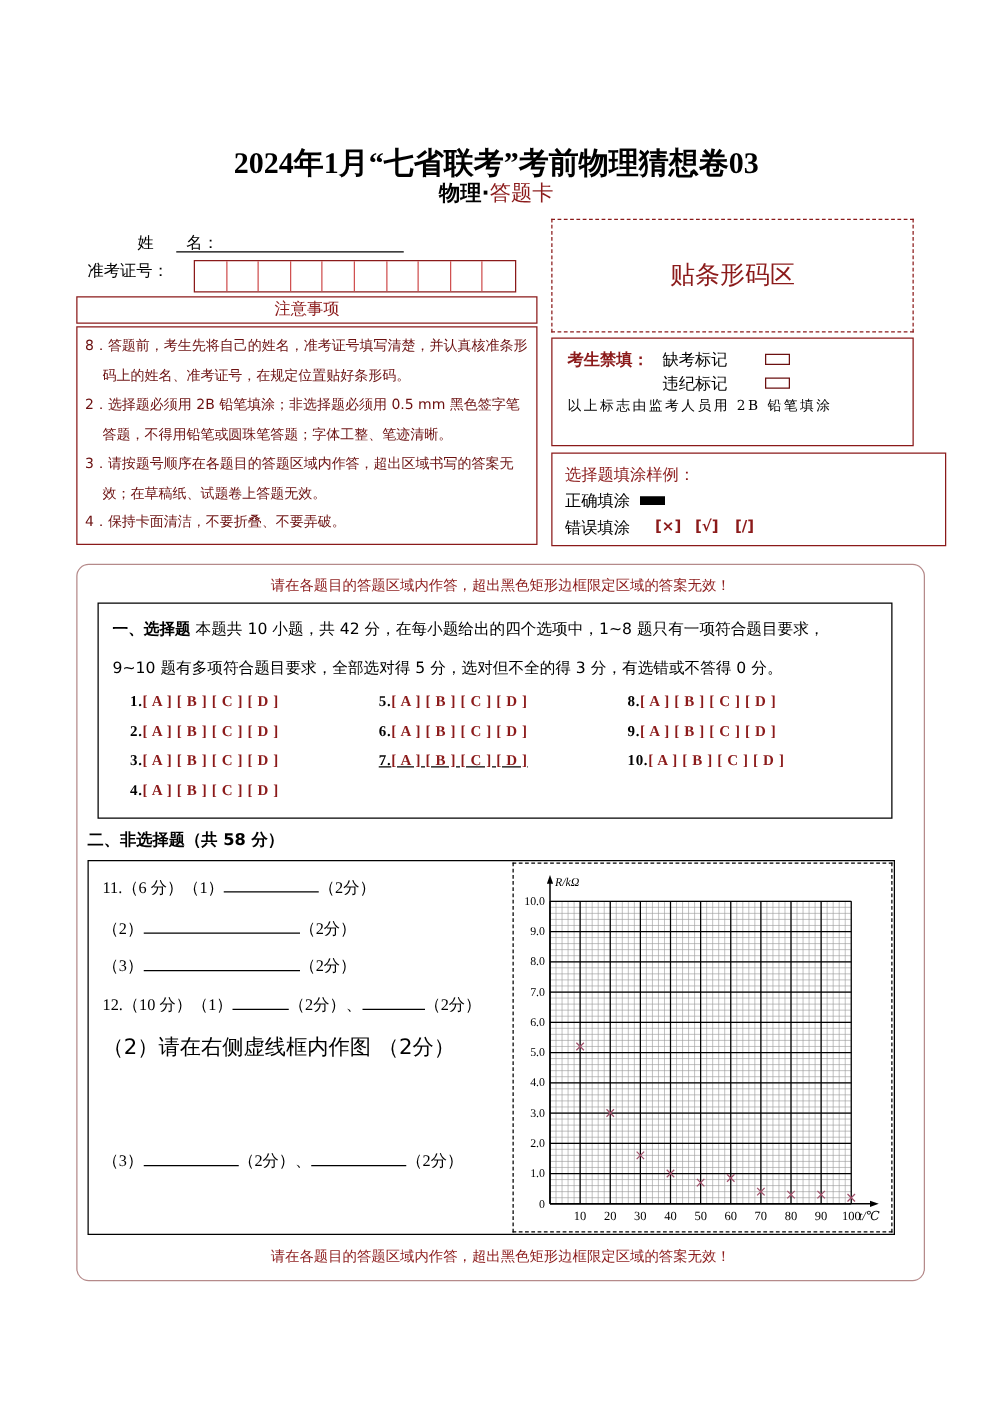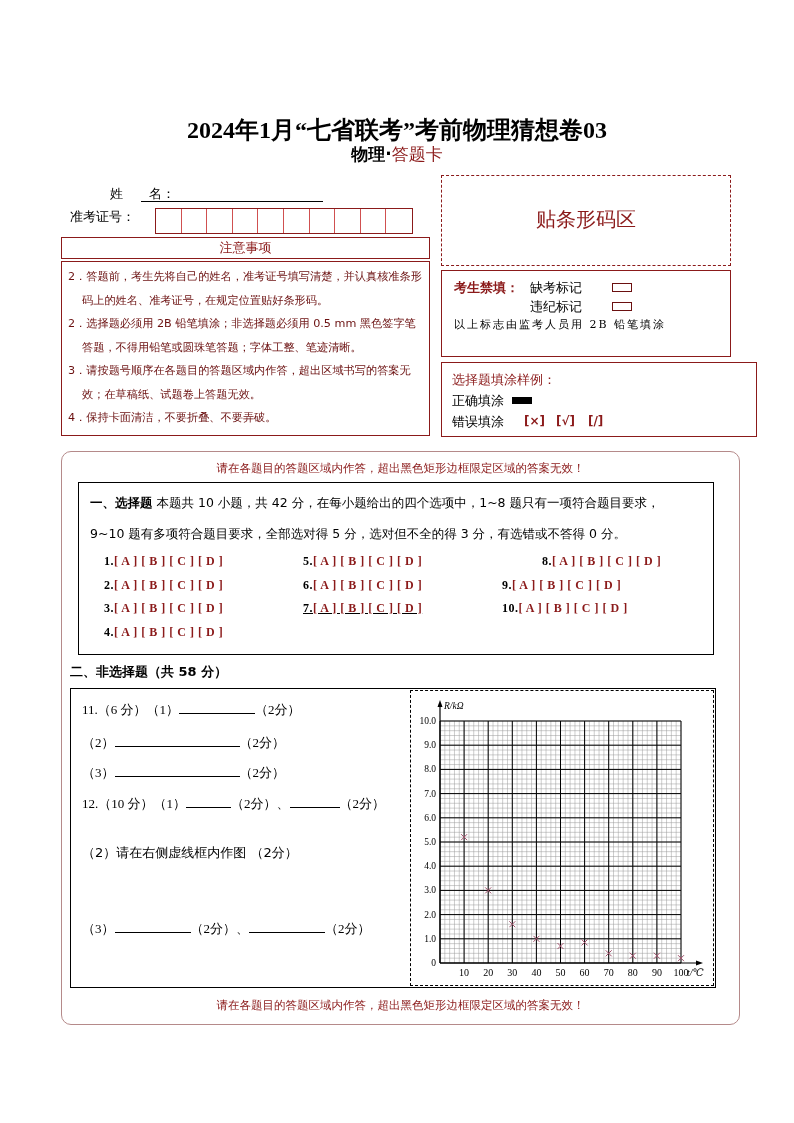--- a/index.html
+++ b/index.html
@@ -65,21 +65,21 @@
   <div class="id-box"></div>
   <div class="id-box"></div>
   <div class="id-box"></div>
   <div class="id-box"></div>
   <div class="id-box"></div>
   <div class="id-box"></div>
 </div>
 
 <div class="abs notice-head">注意事项</div>
 <div class="abs notice-body">
-  <div class="item">2．答题前，考生先将自己的姓名，准考证号填写清楚，并认真核准条形码上的姓名、准考证号，在规定位置贴好条形码。</div>
+  <div class="item">8．答题前，考生先将自己的姓名，准考证号填写清楚，并认真核准条形码上的姓名、准考证号，在规定位置贴好条形码。</div>
   <div class="item">2．选择题必须用 2B 铅笔填涂；非选择题必须用 0.5 mm 黑色签字笔答题，不得用铅笔或圆珠笔答题；字体工整、笔迹清晰。</div>
   <div class="item">3．请按题号顺序在各题目的答题区域内作答，超出区域书写的答案无效；在草稿纸、试题卷上答题无效。</div>
   <div class="item">4．保持卡面清洁，不要折叠、不要弄破。</div>
 </div>
 
 <div class="abs barcode">贴条形码区</div>
 
 <div class="abs ban">
   <div class="abs" style="left:12px;top:8px;color:#8b1a1a;font-weight:bold;">考生禁填：</div>
   <div class="abs" style="left:88px;top:8px;">缺考标记</div>
@@ -111,40 +111,40 @@
 
 <div class="abs q" style="left:104px;top:554px;"><span>1.</span><span class="opt">[ A ] [ B ] [ C ] [ D ]</span></div>
 <div class="abs q" style="left:104px;top:578px;"><span>2.</span><span class="opt">[ A ] [ B ] [ C ] [ D ]</span></div>
 <div class="abs q" style="left:104px;top:601px;"><span>3.</span><span class="opt">[ A ] [ B ] [ C ] [ D ]</span></div>
 <div class="abs q" style="left:104px;top:625px;"><span>4.</span><span class="opt">[ A ] [ B ] [ C ] [ D ]</span></div>
 
 <div class="abs q" style="left:303px;top:554px;"><span>5.</span><span class="opt">[ A ] [ B ] [ C ] [ D ]</span></div>
 <div class="abs q" style="left:303px;top:578px;"><span>6.</span><span class="opt">[ A ] [ B ] [ C ] [ D ]</span></div>
 <div class="abs q" style="left:303px;top:601px;text-decoration:underline;"><span>7.</span><span class="opt">[ A ] [ B ] [ C ] [ D ]</span></div>
 
-<div class="abs q" style="left:502px;top:554px;margin-left:40px;"><span>8.</span><span class="opt">[ A ] [ B ] [ C ] [ D ]</span></div>
+<div class="abs q" style="left:502px;top:554px;"><span>8.</span><span class="opt">[ A ] [ B ] [ C ] [ D ]</span></div>
 <div class="abs q" style="left:502px;top:578px;"><span>9.</span><span class="opt">[ A ] [ B ] [ C ] [ D ]</span></div>
 <div class="abs q" style="left:502px;top:601px;"><span>10.</span><span class="opt">[ A ] [ B ] [ C ] [ D ]</span></div>
 
 <div class="abs sec2">二、非选择题（共 58 分）</div>
 <div class="abs open-box"></div>
 
 <div class="abs line-item" style="left:82px;top:701px;">
   <span>11.（6 分）（1）</span><span class="blank" style="width:76px;"></span><span>（2分）</span>
 </div>
 <div class="abs line-item" style="left:82px;top:734px;">
   <span>（2）</span><span class="blank" style="width:125px;"></span><span>（2分）</span>
 </div>
 <div class="abs line-item" style="left:82px;top:764px;">
   <span>（3）</span><span class="blank" style="width:125px;"></span><span>（2分）</span>
 </div>
 <div class="abs line-item" style="left:82px;top:795px;">
   <span>12.（10 分）（1）</span><span class="blank" style="width:45px;"></span><span>（2分）</span><span>、</span><span class="blank" style="width:50px;"></span><span>（2分）</span>
 </div>
-<div class="abs line-item" style="left:82px;top:844px;font-family:'DejaVu Sans','Liberation Sans',sans-serif;font-size:13px;">（2）请在右侧虚线框内作图 （2分）</div>
+<div class="abs line-item" style="left:82px;top:826px;font-family:'DejaVu Sans','Liberation Sans',sans-serif;font-size:17px;">（2）请在右侧虚线框内作图 （2分）</div>
 <div class="abs line-item" style="left:82px;top:920px;">
   <span>（3）</span><span class="blank" style="width:76px;"></span><span>（2分）</span><span>、</span><span class="blank" style="width:76px;"></span><span>（2分）</span>
 </div>
 
 <div class="abs chart-frame"></div>
 <svg class="abs" style="left:410px;top:690px;" width="304" height="296" id="chart-svg">
     <line x1="30" y1="273" x2="30" y2="31" stroke="#9a9a9a" stroke-width="0.5"></line>
     <line x1="30" y1="273" x2="271" y2="273" stroke="#9a9a9a" stroke-width="0.5"></line>
     <line x1="34.82" y1="273" x2="34.82" y2="31" stroke="#9a9a9a" stroke-width="0.5"></line>
     <line x1="30" y1="268.16" x2="271" y2="268.16" stroke="#9a9a9a" stroke-width="0.5"></line>

